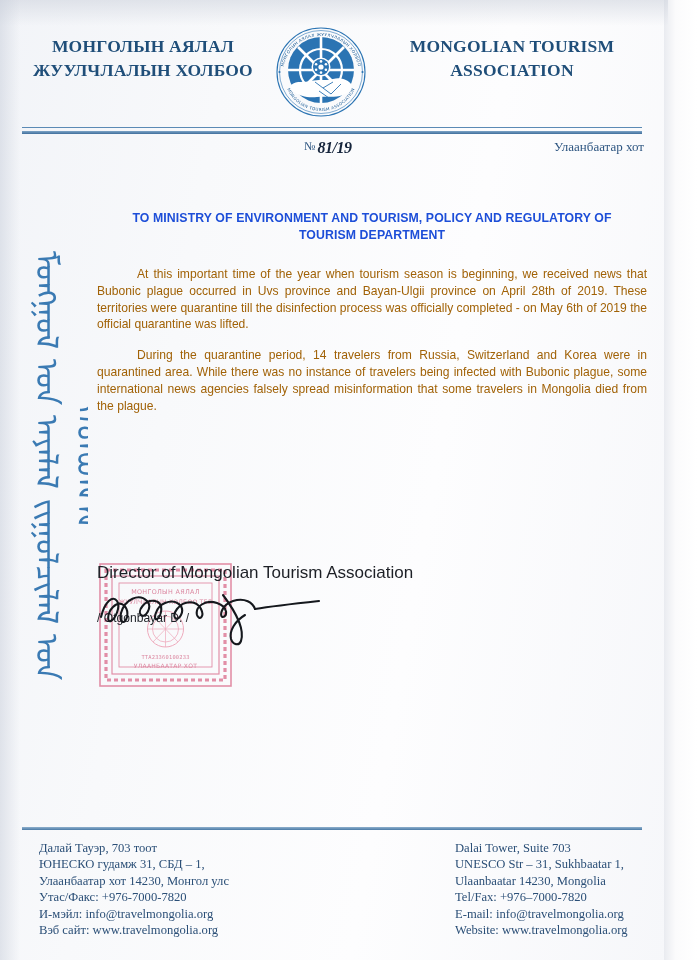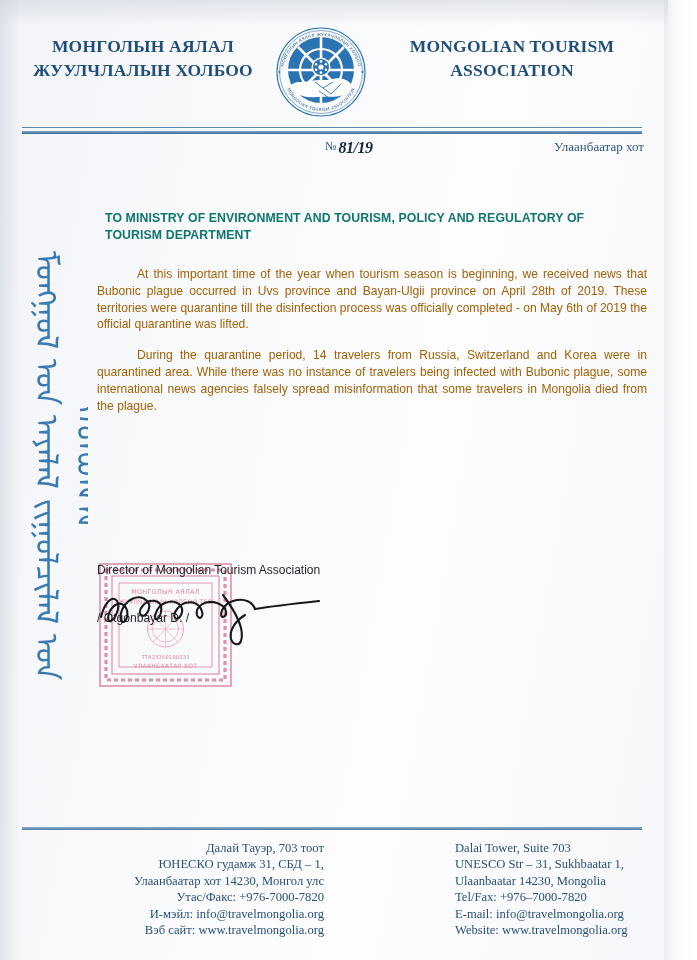--- a/index.html
+++ b/index.html
@@ -93,21 +93,21 @@
   
   #dateline {
     position: absolute;
     left: 22px; top: 138px;
     width: 624px; height: 22px;
     color: #2d5580;
     font-family: "Liberation Serif", serif;
     font-size: 13px;
   }
   #dateline .dl-left { position: absolute; left: 2px; top: 0; white-space: nowrap; }
-  #dateline .dl-mid  { position: absolute; left: 303px; top: 0; white-space: nowrap; }
+  #dateline .dl-mid  { position: absolute; left: 282px; top: 0; white-space: nowrap; }
   #dateline .dl-right{ position: absolute; right: 2px; top: 1px; white-space: nowrap; }
 
   .hw {
     font-family: "Liberation Serif", serif;
     font-style: italic;
     font-weight: bold;
     font-size: 16px;
     color: #16253c;
     letter-spacing: -0.5px;
     padding: 0 2px;
@@ -133,25 +133,26 @@
     overflow: hidden;
   }
 
   
   #letter-body {
     position: absolute;
     left: 97px; top: 210px;
     width: 550px;
   }
   #addressee {
-    color: #0f766e;
+    color: #1d4ed8;
     font-family: "Liberation Sans", sans-serif;
     font-weight: bold;
     font-size: 12.3px;
     line-height: 17px;
+    text-align: center;
     margin: 0 0 22px 0;
     letter-spacing: .1px;
     padding: 0 8px;
   }
   .para {
     color: #a16207;
     font-family: "Liberation Sans", sans-serif;
     font-size: 12.1px;
     line-height: 16.8px;
     text-align: justify;
@@ -162,21 +163,21 @@
   
   #signature-block {
     position: absolute;
     left: 97px; top: 563px;
     width: 330px;
     height: 100px;
   }
   #sig-title {
     position: absolute; left: 0; top: 0;
     color: #1d2026;
-    font-size: 12px;
+    font-size: 17px;
     font-family: "Liberation Sans", sans-serif;
     white-space: nowrap;
     z-index: 4;
     text-align: center;
   }
   #sig-name {
     position: absolute; left: 0; top: 48px;
     color: #1d2026;
     font-size: 12.1px;
     font-family: "Liberation Sans", sans-serif;
@@ -209,21 +210,21 @@
   }
   .footer-col {
     position: absolute;
     top: 840px;
     color: #2b4f77;
     font-family: "Liberation Serif", serif;
     font-size: 12.6px;
     line-height: 16.4px;
     white-space: pre-line;
   }
-  #footer-mn { left: 24px; width: 300px; text-align: right; }
+  #footer-mn { left: 39px; width: 300px; }
   #footer-en { left: 455px; width: 250px; }
 </style>
 </head>
 <body>
 
 <div id="page">
 
   <div id="paper"></div>
   <div id="paper-edge"></div>
 

